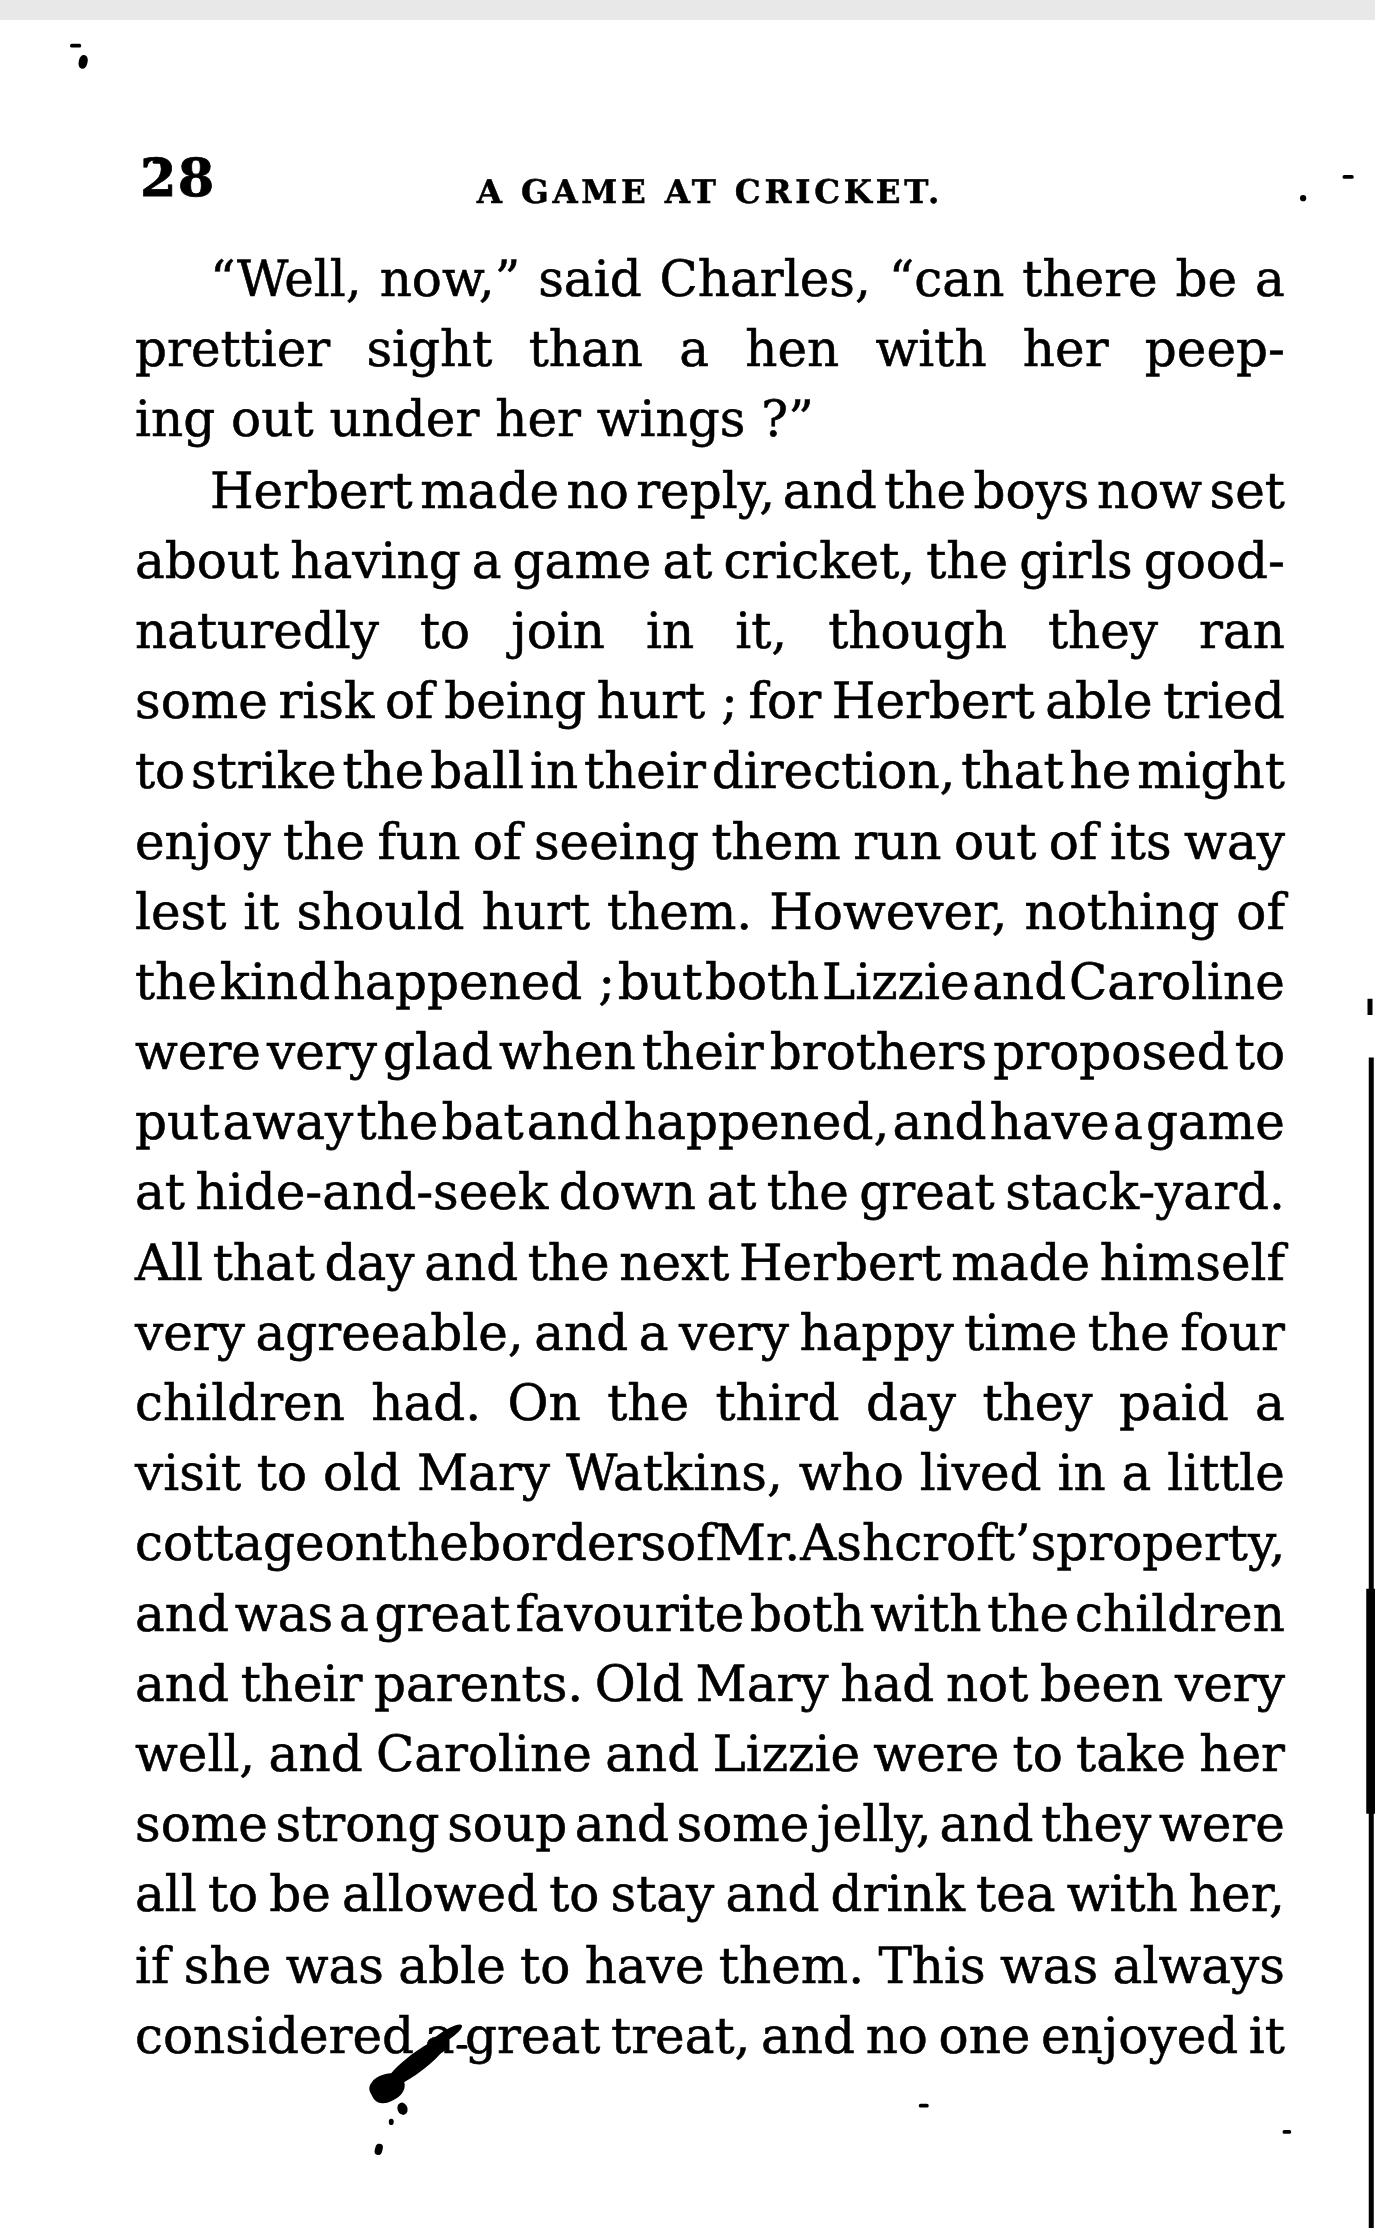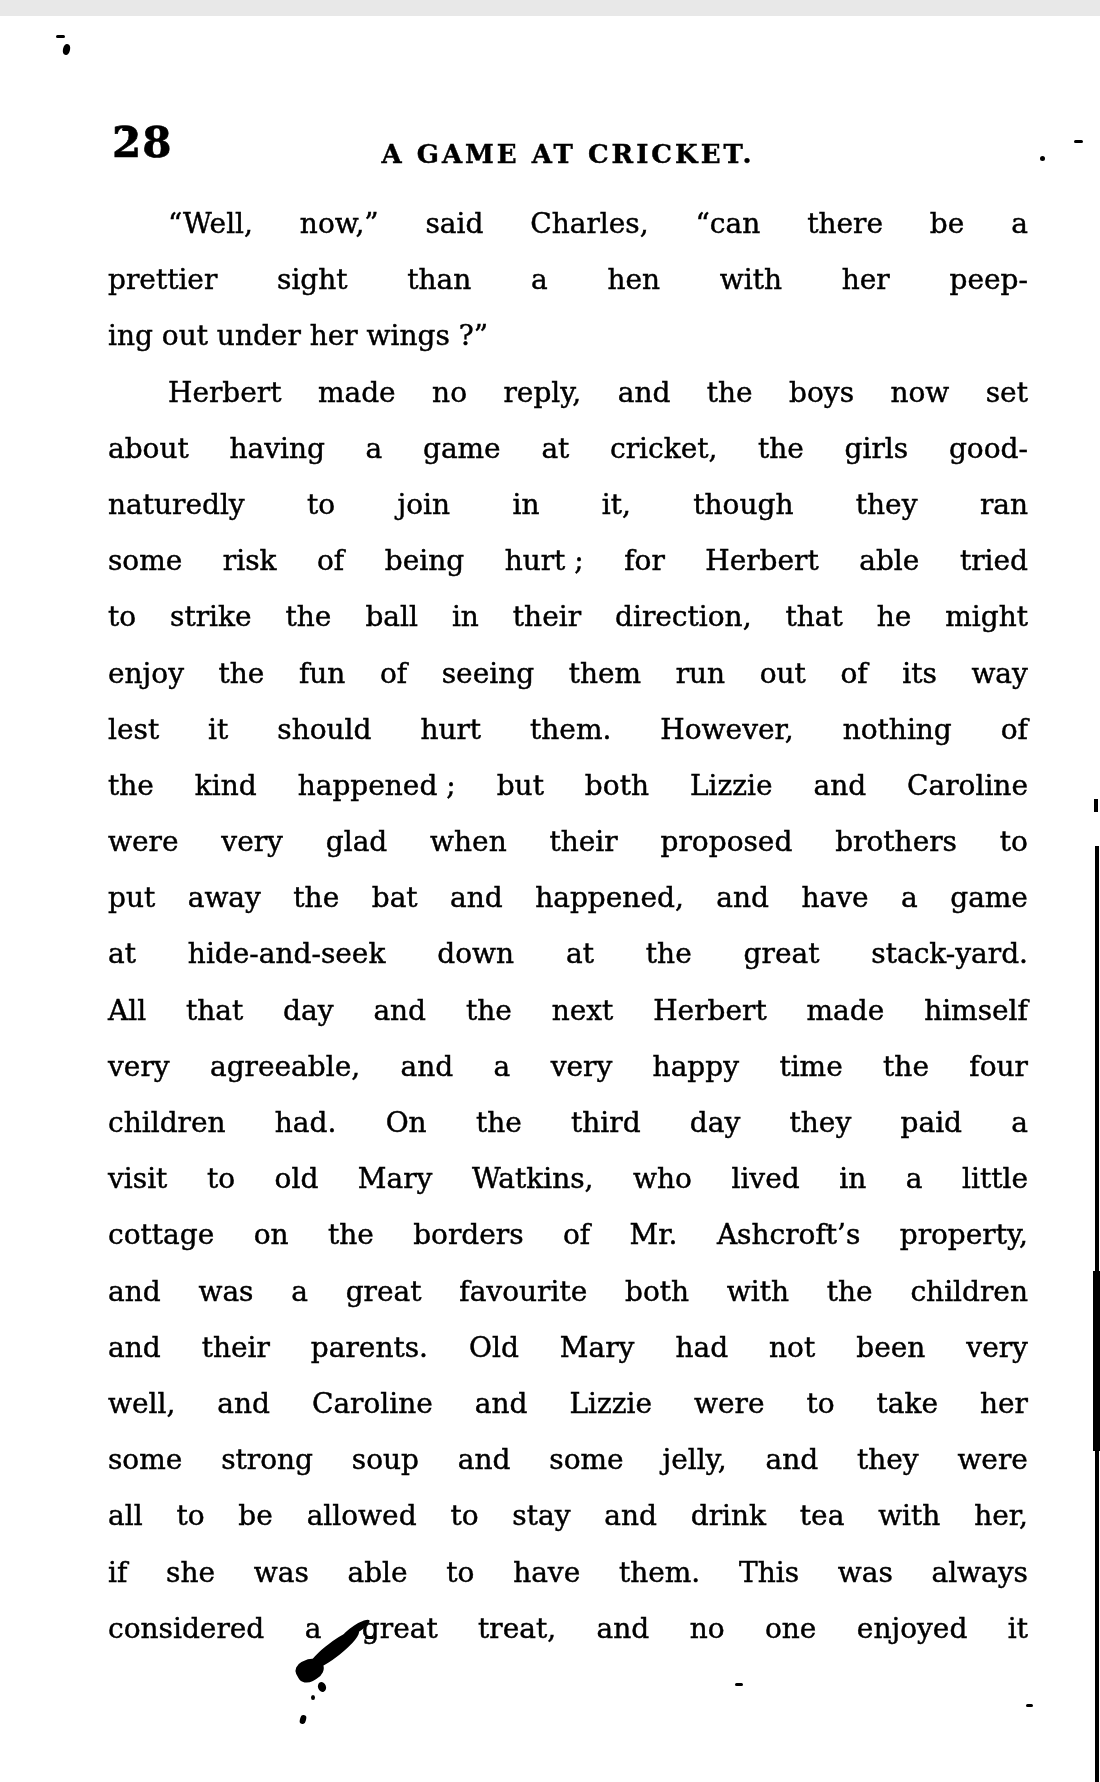--- a/index.html
+++ b/index.html
@@ -22,21 +22,21 @@
   .header{
     position:absolute;left:108px;top:118px;width:920px;
     text-align:center;
     font-size:26px;font-weight:bold;line-height:40px;
     letter-spacing:3px;
     -webkit-text-stroke:0.4px #000;
   }
   
   .body{
     position:absolute;left:108px;top:180px;width:920px;
-    font-size:28px;
+    font-size:40px;
     -webkit-text-stroke:0.45px #000;
   }
   .line{
     height:56.2px;line-height:56.2px;
     white-space:nowrap;
   }
   .line.justify{
     display:flex;justify-content:space-between;align-items:baseline;
   }
   .line.indent{padding-left:60px;}
@@ -177,22 +177,22 @@
         <span>Lizzie</span>
         <span>and</span>
         <span>Caroline</span>
       </div>
       <div class="line justify">
         <span>were</span>
         <span>very</span>
         <span>glad</span>
         <span>when</span>
         <span>their</span>
+        <span>brothers</span>
         <span>proposed</span>
-        <span>brothers</span>
         <span>to</span>
       </div>
       <div class="line justify">
         <span>put</span>
         <span>away</span>
         <span>the</span>
         <span>bat</span>
         <span>and</span>
         <span>happened,</span>
         <span>and</span>

